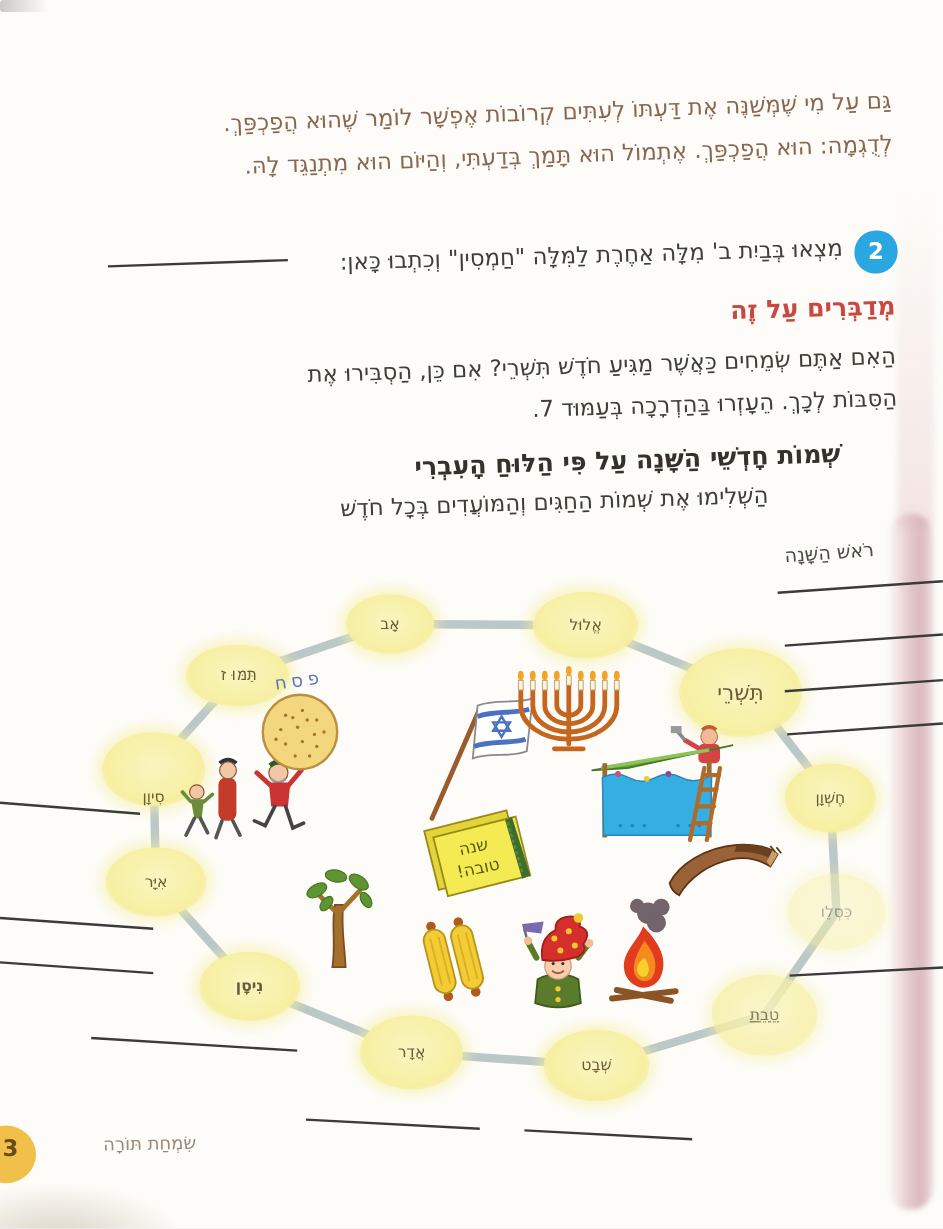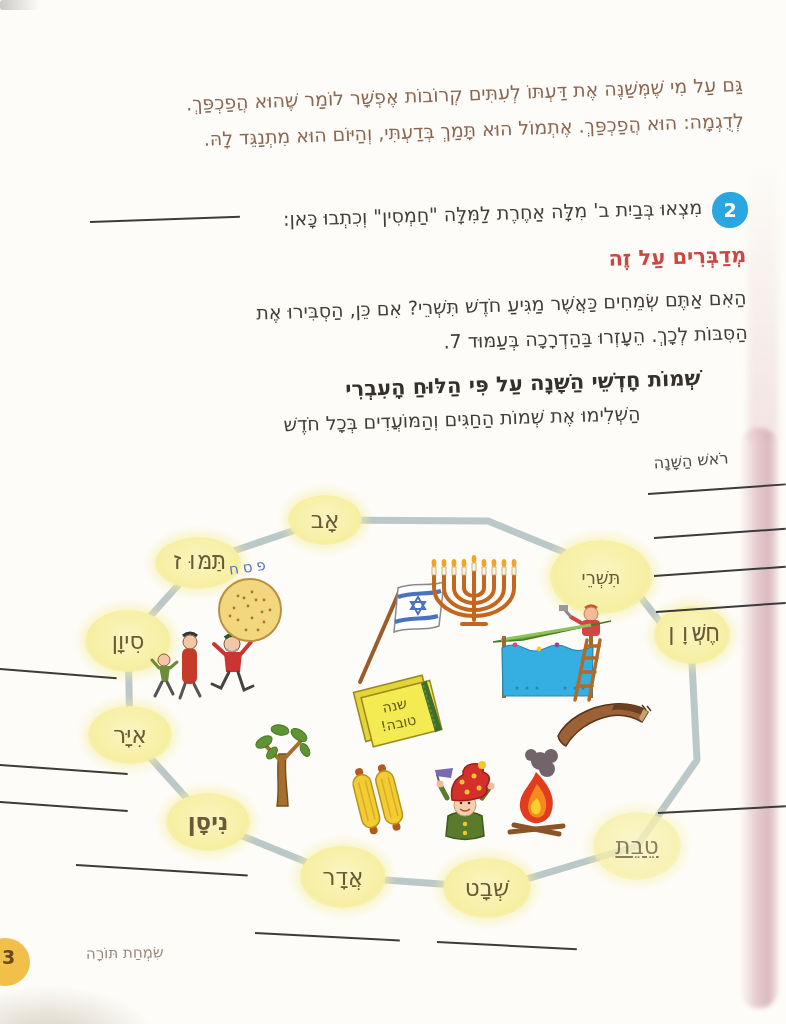--- a/index.html
+++ b/index.html
@@ -55,21 +55,21 @@
     left:632px; top:451px; width:118px;
     color:#4f4a43; font-size:16px; text-align:center;
     transform:rotate(-4deg);
   }
   
   .month-oval{
     position:absolute; display:flex; align-items:center; justify-content:center;
     border-radius:50%;
     background:radial-gradient(ellipse at 50% 45%, #faf5c0 0%, #f6efa2 65%, rgba(246,239,162,.35) 100%);
     box-shadow:0 0 9px 5px rgba(246,239,162,.55);
-    color:#6b5a36; font-size:23px;
+    color:#6b5a36; font-size:13px;
   }
   .month-oval.big{font-size:18px;}
   .month-oval.faded{opacity:.5;}
   .month-oval.semifaded{opacity:.78;}
   
   .ansline{
     position:absolute; height:2px; background:#3b3b3b;
     transform-origin:left center;
   }
   
@@ -136,42 +136,48 @@
 
   <div class="abs heb" id="example-answer">רֹאשׁ הַשָּׁנָה</div>
 
   <svg class="abs" style="left:40px; top:455px;" width="700" height="500" viewBox="0 0 700 500">
     <polygon points="285,65 448,66 585,122 652,208 657,305 597,391 457,433 303,422 168,367 90,280 88,186 158,108" fill="none" stroke="#b4c2c2" stroke-width="7" stroke-linejoin="round" opacity="0.9"></polygon>
   </svg>
 
   <div class="month-oval" style="left:288px; top:495px; width:74px; height:50px;">
       <span>אָב</span>
     </div>
-  <div class="month-oval big" style="left:550px; top:540px; width:102px; height:74px;">
+  <div class="month-oval" style="left:444px; top:493px; width:88px; height:56px;">
+      <span>אֱלוּל</span>
+    </div>
+  <div class="month-oval big" style="left:566px; top:540px; width:102px; height:74px;">
       <span>תִּשְׁרֵי</span>
     </div>
-  <div class="month-oval" style="left:654px; top:606px; width:76px; height:58px;font-family:Liberation Mono, monospace;">
+  <div class="month-oval" style="left:654px; top:636px; width:76px; height:58px;">
       <span>חֶשְׁוָן</span>
+    </div>
+  <div class="month-oval faded" style="left:656px; top:728px; width:82px; height:64px;">
+      <span>כִּסְלֵו</span>
     </div>
   <div class="month-oval semifaded" style="left:593px; top:812px; width:88px; height:68px;text-decoration:underline;">
       <span>טֵבֵת</span>
     </div>
-  <div class="month-oval" style="left:443px; top:858px; width:88px; height:60px;">
+  <div class="month-oval" style="left:453px; top:858px; width:88px; height:60px;">
       <span>שְׁבָט</span>
     </div>
   <div class="month-oval" style="left:300px; top:846px; width:86px; height:62px;">
       <span>אֲדָר</span>
     </div>
   <div class="month-oval" style="left:166px; top:793px; width:84px; height:58px;font-weight:bold;">
       <span>נִיסָן</span>
     </div>
   <div class="month-oval" style="left:88px; top:706px; width:84px; height:58px;text-align:center;">
       <span>אִיָּר</span>
     </div>
-  <div class="month-oval" style="left:85px; top:610px; width:86px; height:62px;">
+  <div class="month-oval" style="left:85px; top:610px; width:86px; height:62px;align-items:flex-end;">
       <span>סִיוָן</span>
     </div>
   <div class="month-oval" style="left:155px; top:537px; width:86px; height:52px;font-family:Liberation Mono, monospace;">
       <span>תַּמּוּז</span>
     </div>
 
   <svg class="abs" style="left:150px; top:622px;" width="118" height="92" viewBox="0 0 118 92">
     <g>
       <circle cx="14" cy="38" r="6" fill="#f3c6a5" stroke="#8a5a32" stroke-width="1"></circle>
       <path d="M9 44 L20 44 L18 60 L12 60 Z" fill="#6c8c3c"></path>

